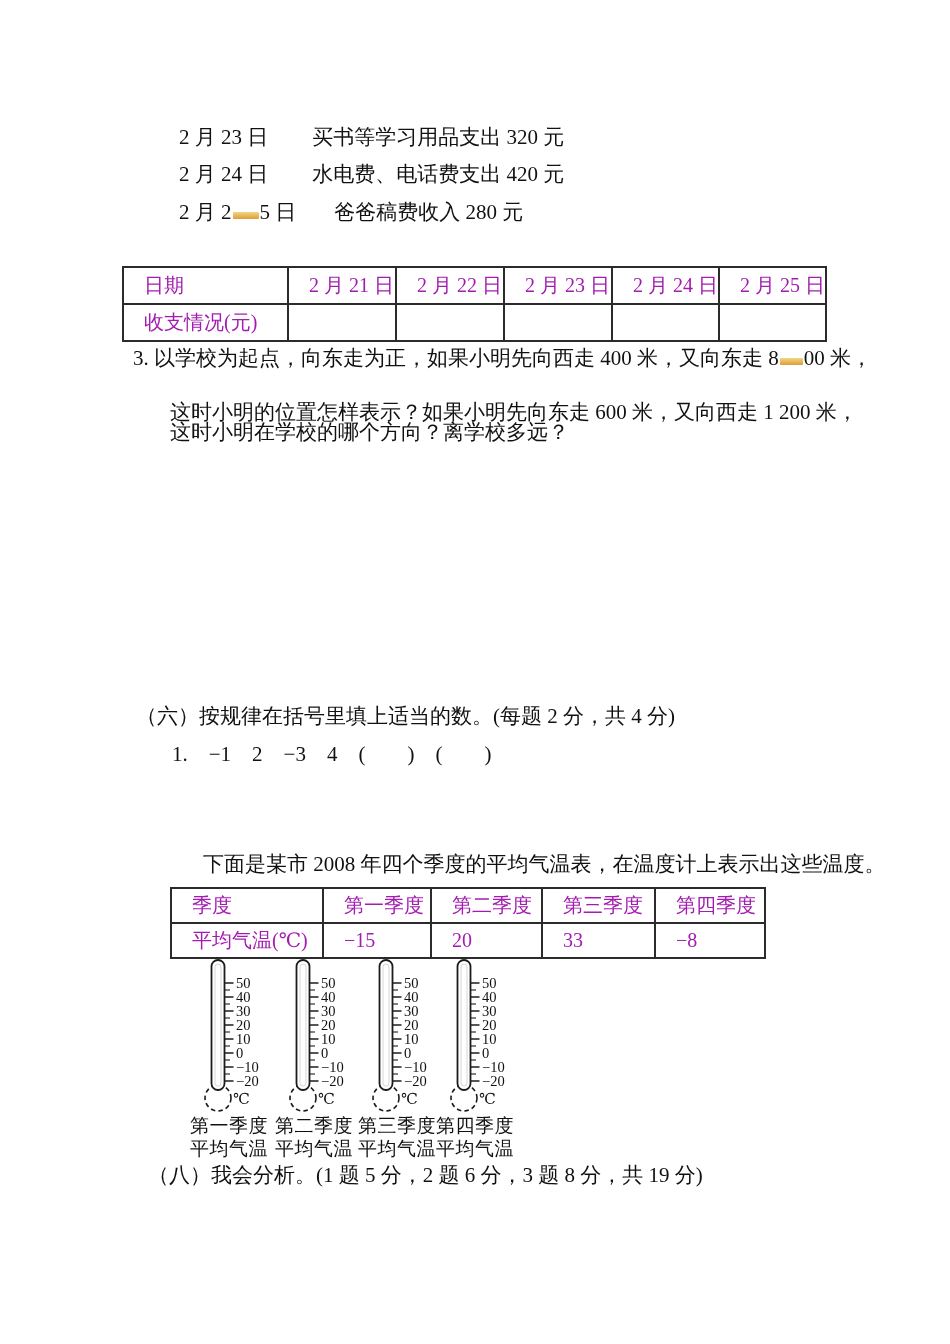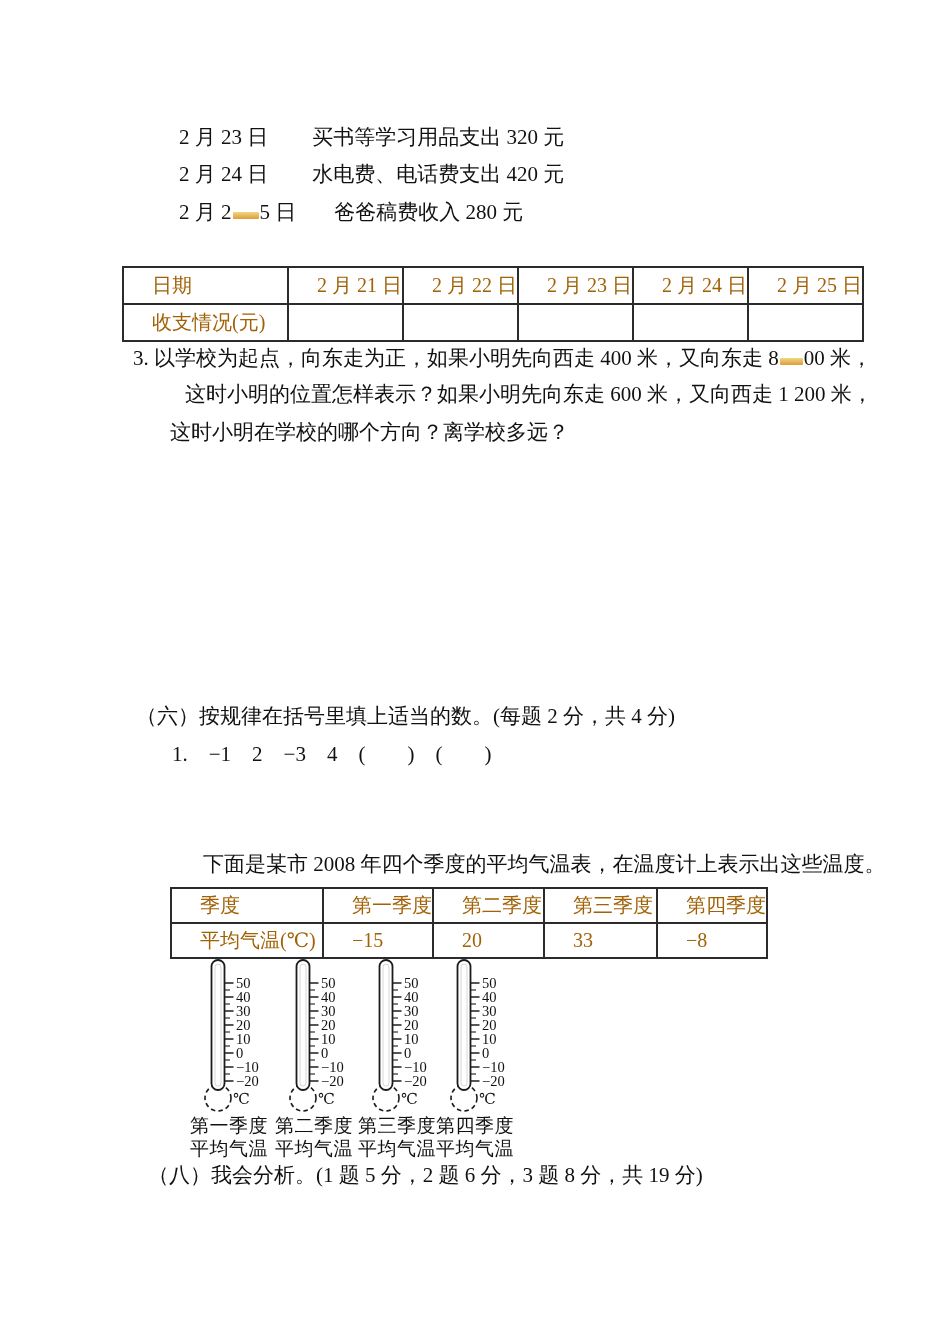--- a/index.html
+++ b/index.html
@@ -15,22 +15,22 @@
   .sp44 { display:inline-block; width:44px; }
   .sp38 { display:inline-block; width:38px; }
   .hl {
     display:inline-block; width:26px; height:7px; margin:0 1px;
     background:linear-gradient(#f0d87e,#de9b3e);
     border-radius:1px; vertical-align:baseline;
   }
   .hl.small { width:23px; }
   table { border-collapse:collapse; background:#fff; }
   td {
-    border:2px solid #2b2b2b; font-size:20px; color:#a16207;
-    padding:0 0 0 28px; vertical-align:middle; white-space:nowrap;
+    border:2px solid #2b2b2b; font-size:20px; color:#a21caf;
+    padding:0 0 0 20px; vertical-align:middle; white-space:nowrap;
   }
   .t1 td { height:37px; }
   .t2 td { height:35px; }
   .thermo { top:952px; width:88px; text-align:right; }
   .thermo svg { display:block; }
   .thermo svg text { font-family:"Liberation Serif","DejaVu Serif",serif; }
   .tlabel { font-size:19px; line-height:23px; color:#111; letter-spacing:0.5px; }
 </style>
 </head>
 <body>
@@ -72,21 +72,21 @@
       <td></td>
       <td></td>
       <td></td>
     </tr>
   </tbody>
     </table>
 
   <div class="abs line" style="left:133px; top:345px;">
     <span>3. 以学校为起点，向东走为正，如果小明先向西走 400 米，又向东走 8</span><span class="hl small"></span><span>00 米，</span>
   </div>
-  <div class="abs line" style="left:170px; top:381px;margin-left:15px;">这时小明的位置怎样表示？如果小明先向东走 600 米，又向西走 1 200 米，</div>
+  <div class="abs line" style="left:170px; top:399px;">这时小明的位置怎样表示？如果小明先向东走 600 米，又向西走 1 200 米，</div>
   <div class="abs line" style="left:170px; top:419px;">这时小明在学校的哪个方向？离学校多远？</div>
 
   <div class="abs line" style="left:136px; top:703px;font-family:Liberation Serif, serif;">（六）按规律在括号里填上适当的数。(每题 2 分，共 4 分)</div>
   <div class="abs line" style="left:172px; top:741px;">1.　−1　2　−3　4　(　　)　(　　)</div>
 
   <div class="abs line" style="left:203px; top:851px;">下面是某市 2008 年四个季度的平均气温表，在温度计上表示出这些温度。</div>
 
   <table class="abs t2" style="left:170px; top:887px;">
     <colgroup>
       <col style="width:152px">

